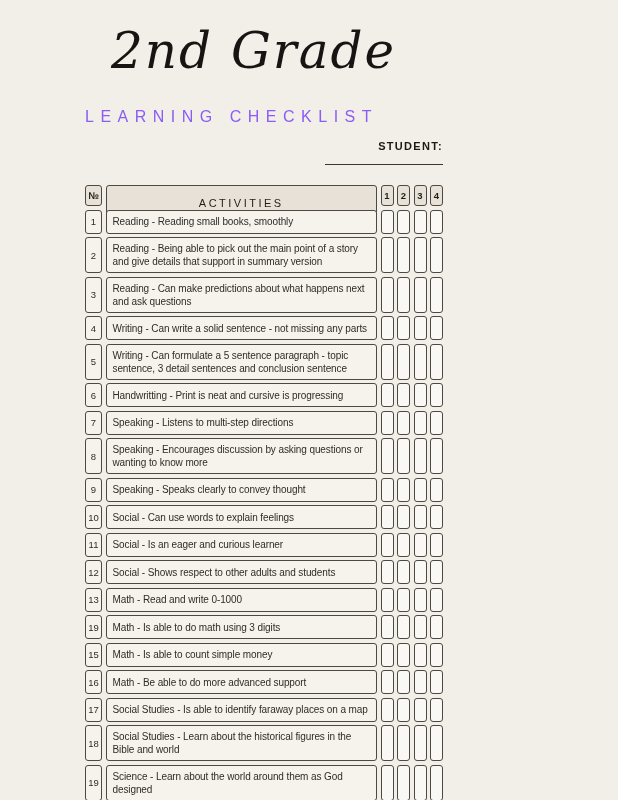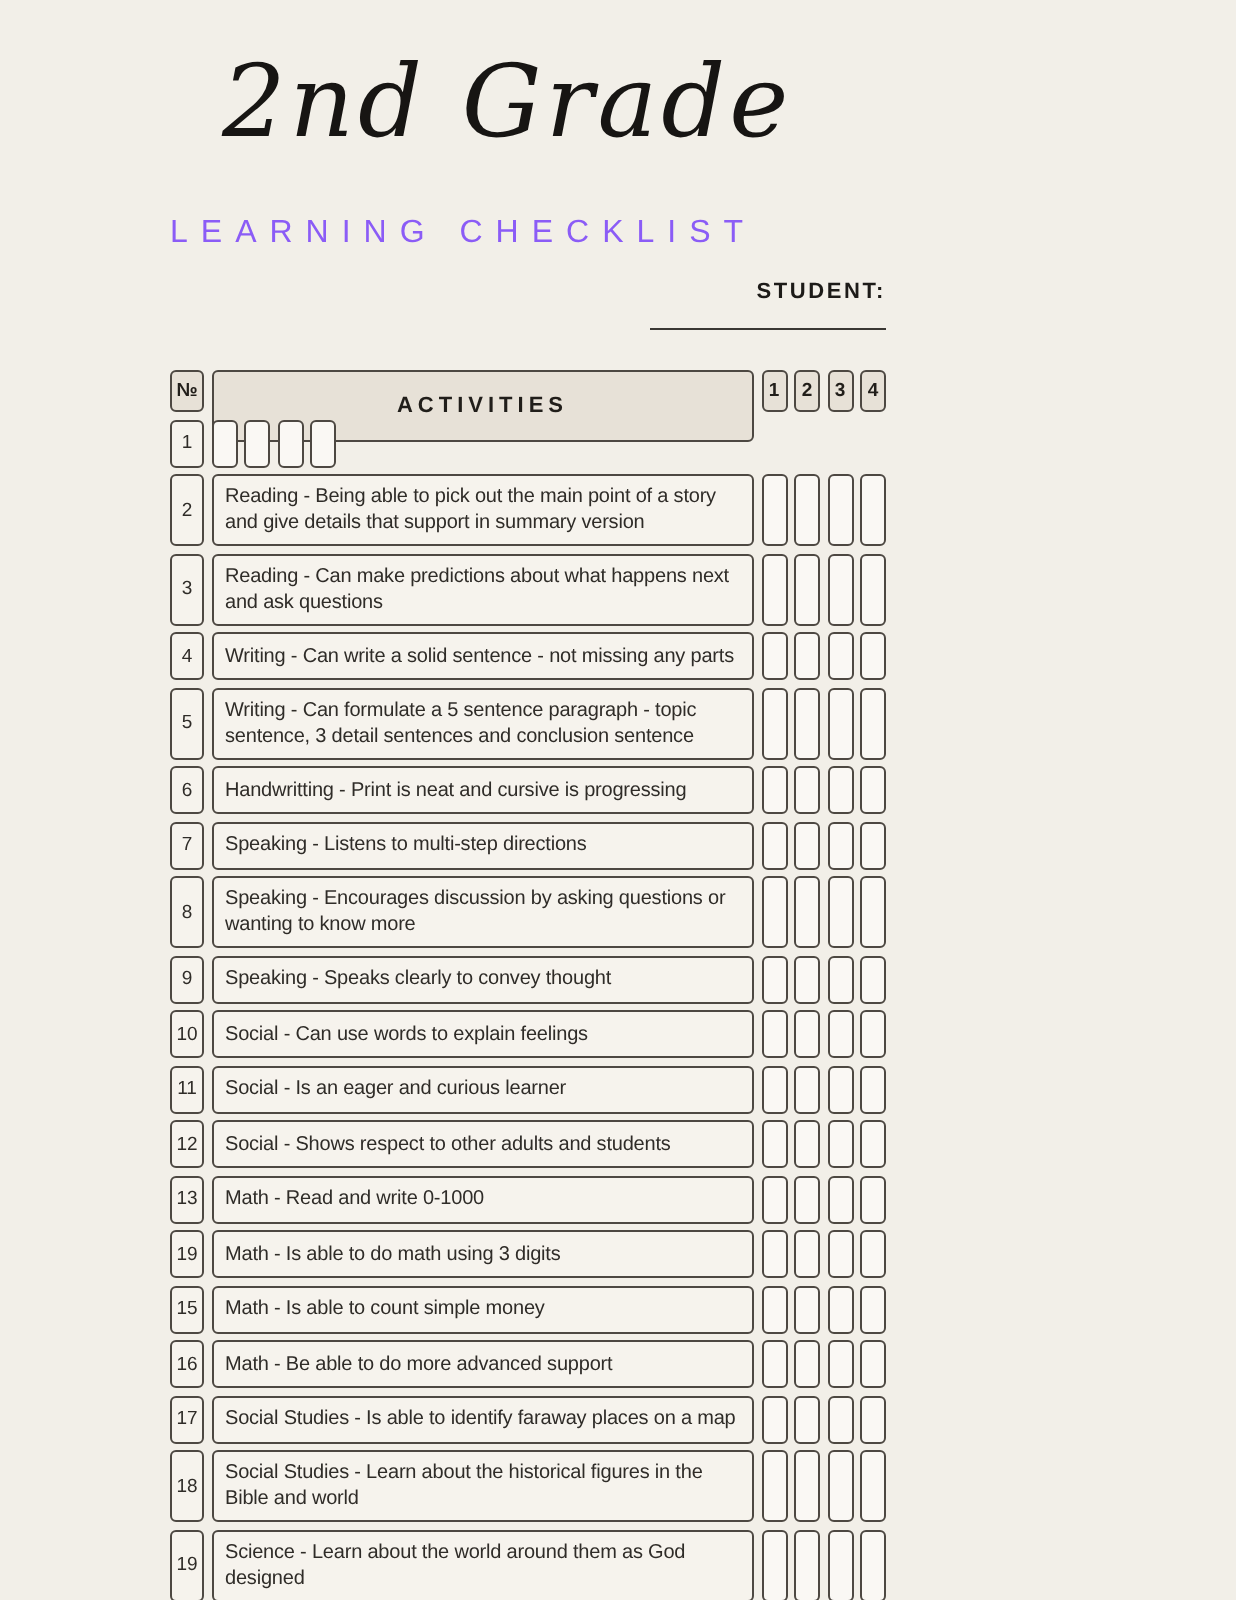--- a/index.html
+++ b/index.html
@@ -69,21 +69,21 @@
     color: #2f2c28;
   }
   .cell.chk { flex: 0 0 13px; }
   .trow:not(.header) { min-height: 24px; }
   .trow:not(.header) .chk { background: #faf8f4; }
   .trow.header { height: 21px; }
   .trow.header .cell { background: #e7e1d7; }
   .trow.header .act {
     justify-content: center;
     padding: 17px;
-    font-weight: bold;
+    font-weight: normal;
     font-size: 11px;
     letter-spacing: 2.5px;
     color: #211e1a;
   }
   .trow.header .num, .trow.header .chk {
     display: flex; align-items: center; justify-content: center;
     font-weight: bold; font-size: 9.5px; color: #211e1a;
   }
 
   
@@ -113,20 +113,21 @@
       <div class="cell num">№</div>
       <div class="cell act">ACTIVITIES</div>
       <div class="cell chk">1</div>
       <div class="cell chk">2</div>
       <div class="cell chk">3</div>
       <div class="cell chk">4</div>
     </div>
     <div id="rows" style="display: flex; flex-direction: column; gap: 3.5px;">
   <div class="trow">
     <div class="cell num">1</div>
+    <div class="cell act">Reading - Reading small books, smoothly</div>
     <div class="cell chk"></div>
     <div class="cell chk"></div>
     <div class="cell chk"></div>
     <div class="cell chk"></div>
   </div>
 
   <div class="trow">
     <div class="cell num">2</div>
     <div class="cell act">Reading - Being able to pick out the main point of a story and give details that support in summary version</div>
     <div class="cell chk"></div>

